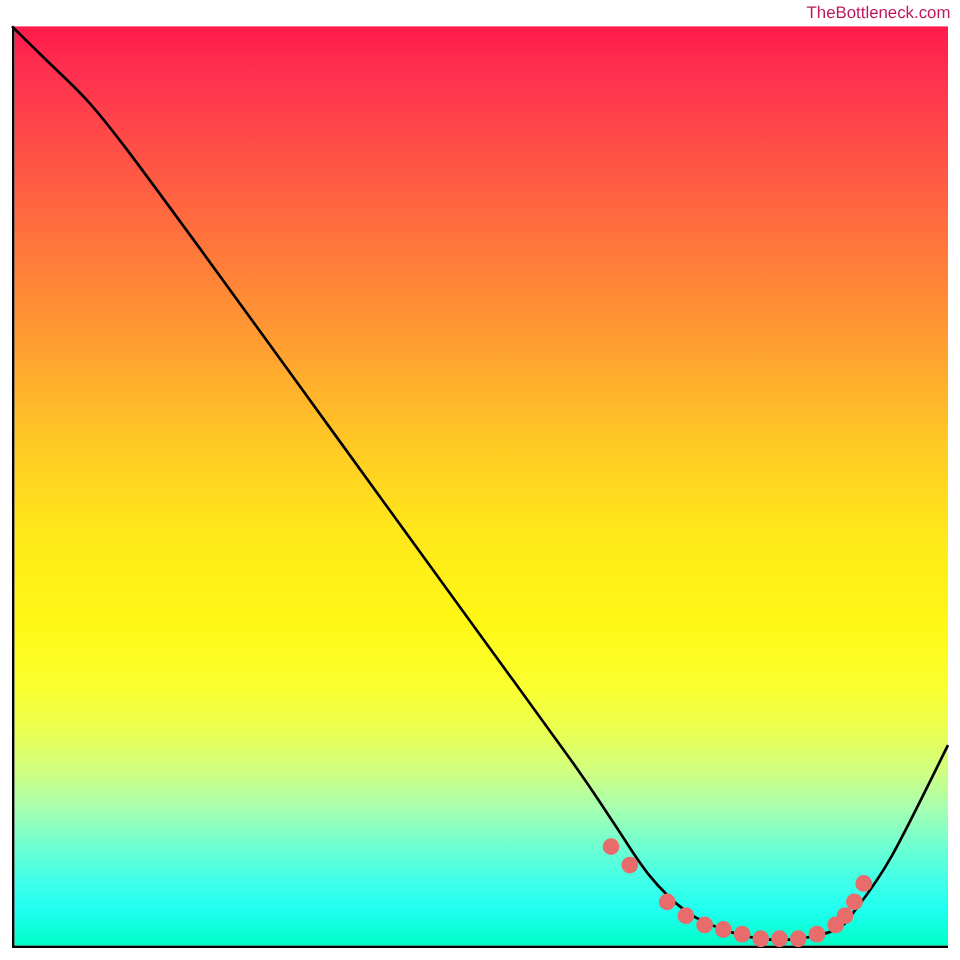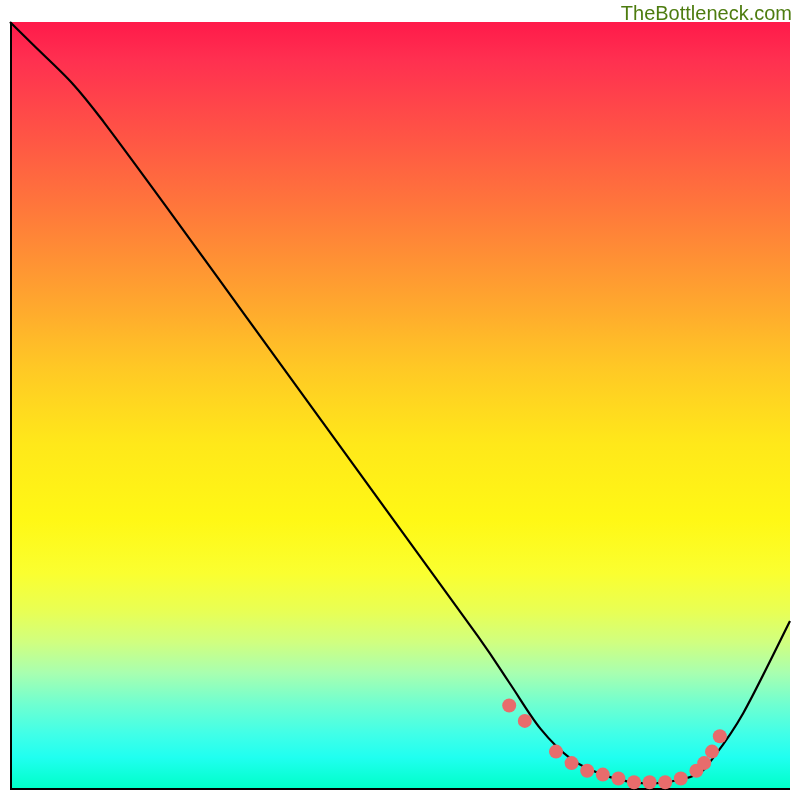--- a/index.html
+++ b/index.html
@@ -34,22 +34,22 @@
       #70ffd0 89%,
       #40ffe8 93%,
       #20fff0 96%,
       #00ffc8 100%
     );
   }
   .watermark {
     position: absolute;
     top: 2px;
     right: 8px;
-    color: #4d7c0f;
-    font-size: 20px;
+    color: #be185d;
+    font-size: 14px;
     font-family: Arial, sans-serif;
   }
   svg.curve {
     position: absolute;
     left: 10px;
     top: 22px;
     width: 780px;
     height: 768px;
     overflow: visible;
   }

